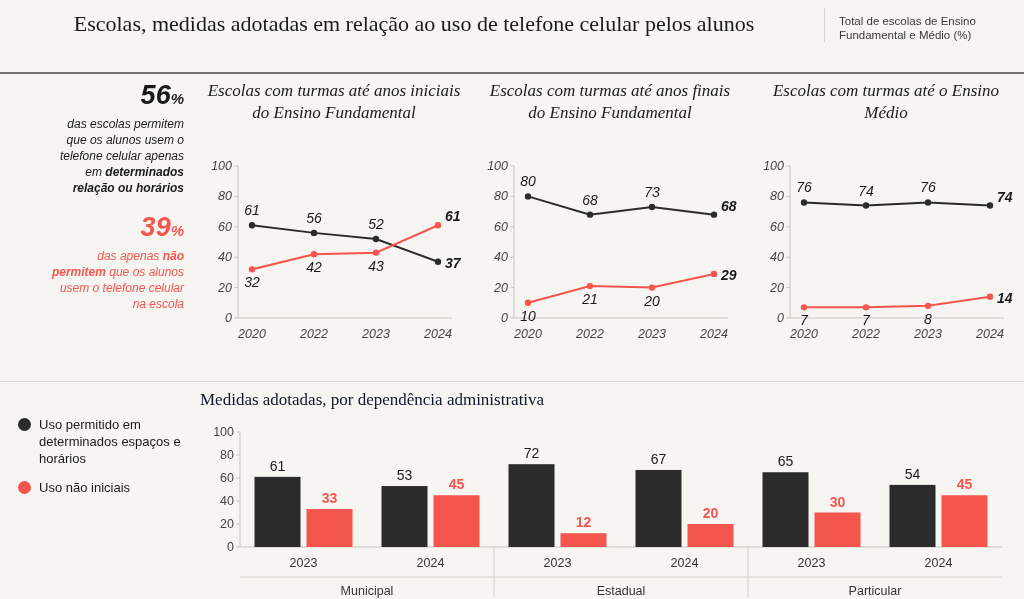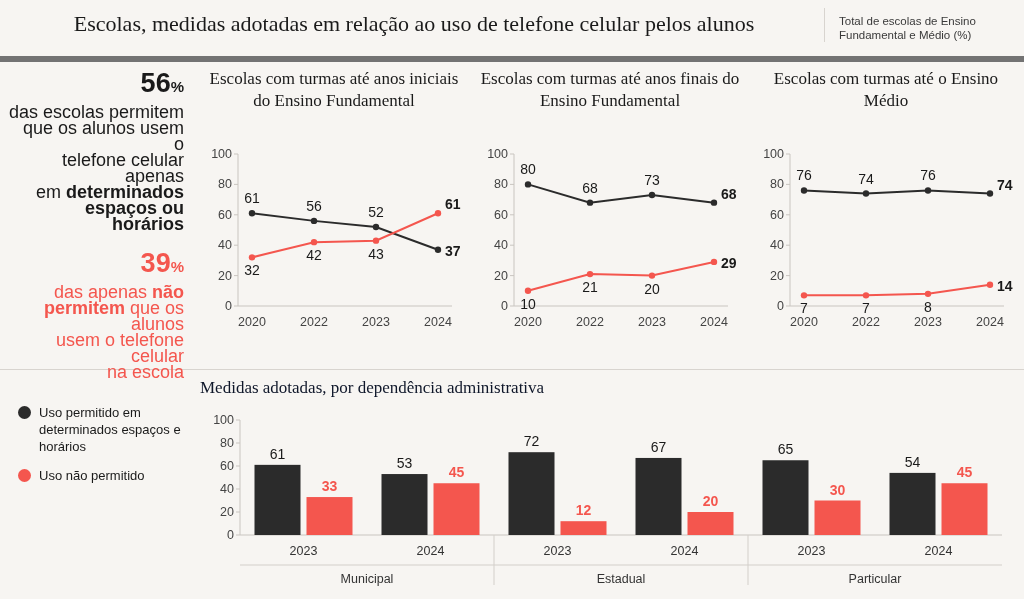--- a/index.html
+++ b/index.html
@@ -8,22 +8,22 @@
     width:1024px; height:599px;
     background:#f7f5f2;
     font-family:"Liberation Sans", sans-serif;
     color:#1a1a1a;
     overflow:hidden;
     position:relative;
   }
   .header {
     display:flex; align-items:flex-start;
     padding:8px 14px 6px 14px;
-    border-bottom:6px solid #737373;
-    height:62px;
+    border-bottom:2px solid #737373;
+    height:74px;
   }
   .header-title {
     flex:0 0 800px;
     text-align:center;
     font-family:"Liberation Serif", serif;
     font-size:22px;
     line-height:27px;
     color:#1a1a1a;
     padding-top:2px;
   }
@@ -34,34 +34,35 @@
     color:#3a3a3a;
     padding-left:14px;
     border-left:1px solid #d8d4cf;
     margin-left:10px;
     padding-top:6px;
   }
   .top-section {
     display:flex;
     height:308px;
     border-bottom:1px solid #d8d4cf;
+    font-style:italic;
   }
   .left-stats {
     width:200px;
     padding:6px 12px 0 8px;
     text-align:right;
   }
   .stat-big {
     font-size:27px;
     font-weight:700;
     line-height:30px;
   }
   .stat-big .pct { font-size:15px; font-weight:700; }
   .stat-text {
-    font-size:18px;
+    font-size:12px;
     line-height:16px;
     margin-top:2px;
   }
   .stat-red { color:#f4564e; }
   .stat-red .stat-big { color:#f4564e; }
   .block-red { margin-top:16px; }
   .charts-row {
     flex:1;
     display:flex;
     padding-top:4px;
@@ -137,21 +138,21 @@
 <div class="top-section">
 
   <div class="left-stats">
     <div>
       <div class="stat-big"><span>56</span><span class="pct">%</span></div>
       <div class="stat-text">
         <div>das escolas permitem</div>
         <div>que os alunos usem o</div>
         <div>telefone celular apenas</div>
         <div><span>em </span><b>determinados</b></div>
-        <div><b>espaços ou horários</b></div>
+        <div><b>relação ou horários</b></div>
       </div>
     </div>
     <div class="stat-red block-red">
       <div class="stat-big"><span>39</span><span class="pct">%</span></div>
       <div class="stat-text">
         <div><span>das apenas </span><b>não</b></div>
         <div><b>permitem</b><span> que os alunos</span></div>
         <div>usem o telefone celular</div>
         <div>na escola</div>
       </div>
@@ -292,21 +293,21 @@
 </div>
 
 <div class="bottom-section">
   <div class="legend">
     <div class="legend-item">
       <span class="legend-dot dot-dark"></span>
       <span>Uso permitido em determinados espaços e horários</span>
     </div>
     <div class="legend-item">
       <span class="legend-dot dot-red"></span>
-      <span>Uso não permitido</span>
+      <span>Uso não iniciais</span>
     </div>
   </div>
   <div class="bottom-chart">
     <div class="bottom-title">Medidas adotadas, por dependência administrativa</div>
     <div><svg id="svg-bars" width="810" height="185">
           <line x1="40" y1="14" x2="40" y2="129" stroke="#c9c5c0" stroke-width="1"></line>
           <line x1="40" y1="129" x2="802" y2="129" stroke="#c9c5c0" stroke-width="1"></line>
           <line x1="36" y1="129" x2="40" y2="129" stroke="#c9c5c0" stroke-width="1"></line>
           <text x="34" y="133" text-anchor="end" class="tick-label">0</text>
           <line x1="36" y1="106" x2="40" y2="106" stroke="#c9c5c0" stroke-width="1"></line>

